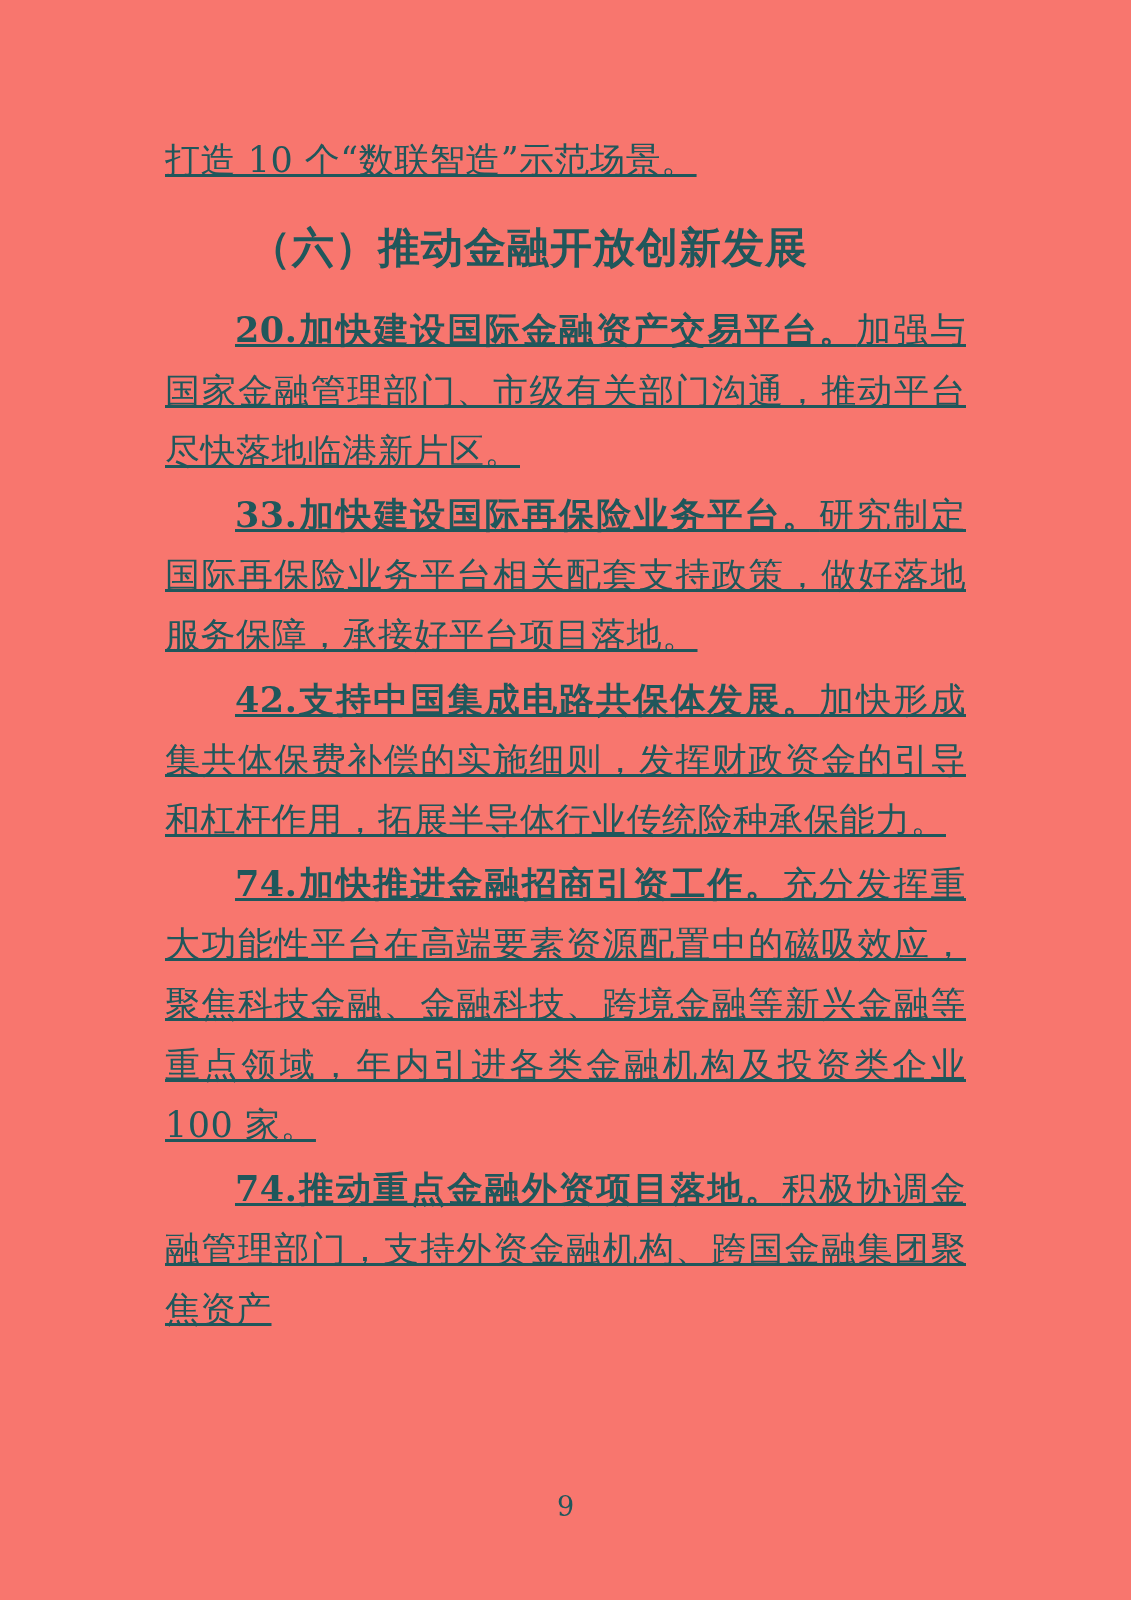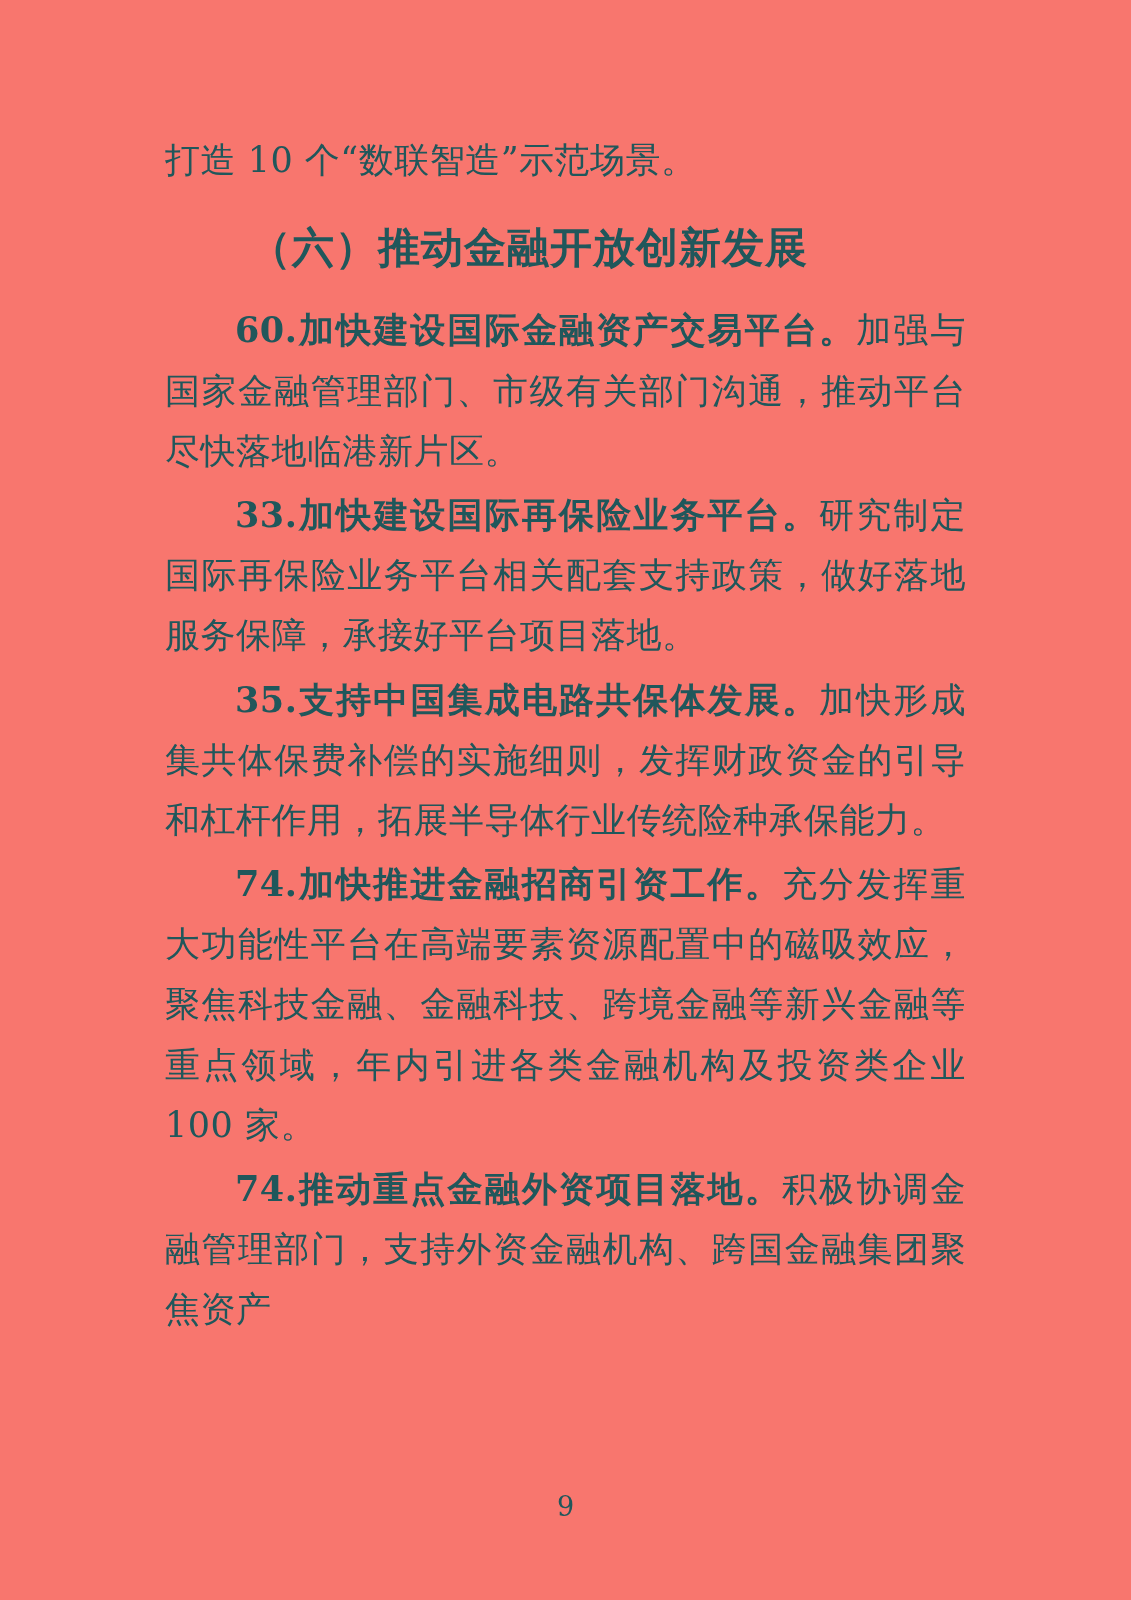--- a/index.html
+++ b/index.html
@@ -24,20 +24,21 @@
   .doc-body {
     font-size: 35px;
     line-height: 1.72;
     letter-spacing: 0.5px;
     text-align: justify;
     text-justify: inter-ideograph;
   }
   p.para {
     margin: 0 0 4px 0;
     text-indent: 0;
+    text-decoration: underline;
   }
   p.indent {
     text-indent: 2em;
   }
   .lead {
     font-weight: bold;
     letter-spacing: 0.5px;
   }
   .heading {
     margin: 22px 0 16px 0;
@@ -66,29 +67,29 @@
     <p class="para">
       <span>打造 10 个“数联智造”示范场景。</span>
     </p>
 
 
     <p class="heading">
       <span>（六）推动金融开放创新发展</span>
     </p>
 
     <p class="para indent">
-      <span class="lead">60.加快建设国际金融资产交易平台。</span><span>加强与国家金融管理部门、市级有关部门沟通，推动平台尽快落地临港新片区。</span>
+      <span class="lead">20.加快建设国际金融资产交易平台。</span><span>加强与国家金融管理部门、市级有关部门沟通，推动平台尽快落地临港新片区。</span>
     </p>
 
     <p class="para indent">
       <span class="lead">33.加快建设国际再保险业务平台。</span><span>研究制定国际再保险业务平台相关配套支持政策，做好落地服务保障，承接好平台项目落地。</span>
     </p>
 
     <p class="para indent">
-      <span class="lead">35.支持中国集成电路共保体发展。</span><span>加快形成集共体保费补偿的实施细则，发挥财政资金的引导和杠杆作用，拓展半导体行业传统险种承保能力。</span>
+      <span class="lead">42.支持中国集成电路共保体发展。</span><span>加快形成集共体保费补偿的实施细则，发挥财政资金的引导和杠杆作用，拓展半导体行业传统险种承保能力。</span>
     </p>
 
     <p class="para indent">
       <span class="lead">74.加快推进金融招商引资工作。</span><span>充分发挥重大功能性平台在高端要素资源配置中的磁吸效应，聚焦科技金融、金融科技、跨境金融等新兴金融等重点领域，年内引进各类金融机构及投资类企业 100 家。</span>
     </p>
 
 
     <p class="para indent">
       <span class="lead">74.推动重点金融外资项目落地。</span><span>积极协调金融管理部门，支持外资金融机构、跨国金融集团聚焦资产</span>
     </p>

